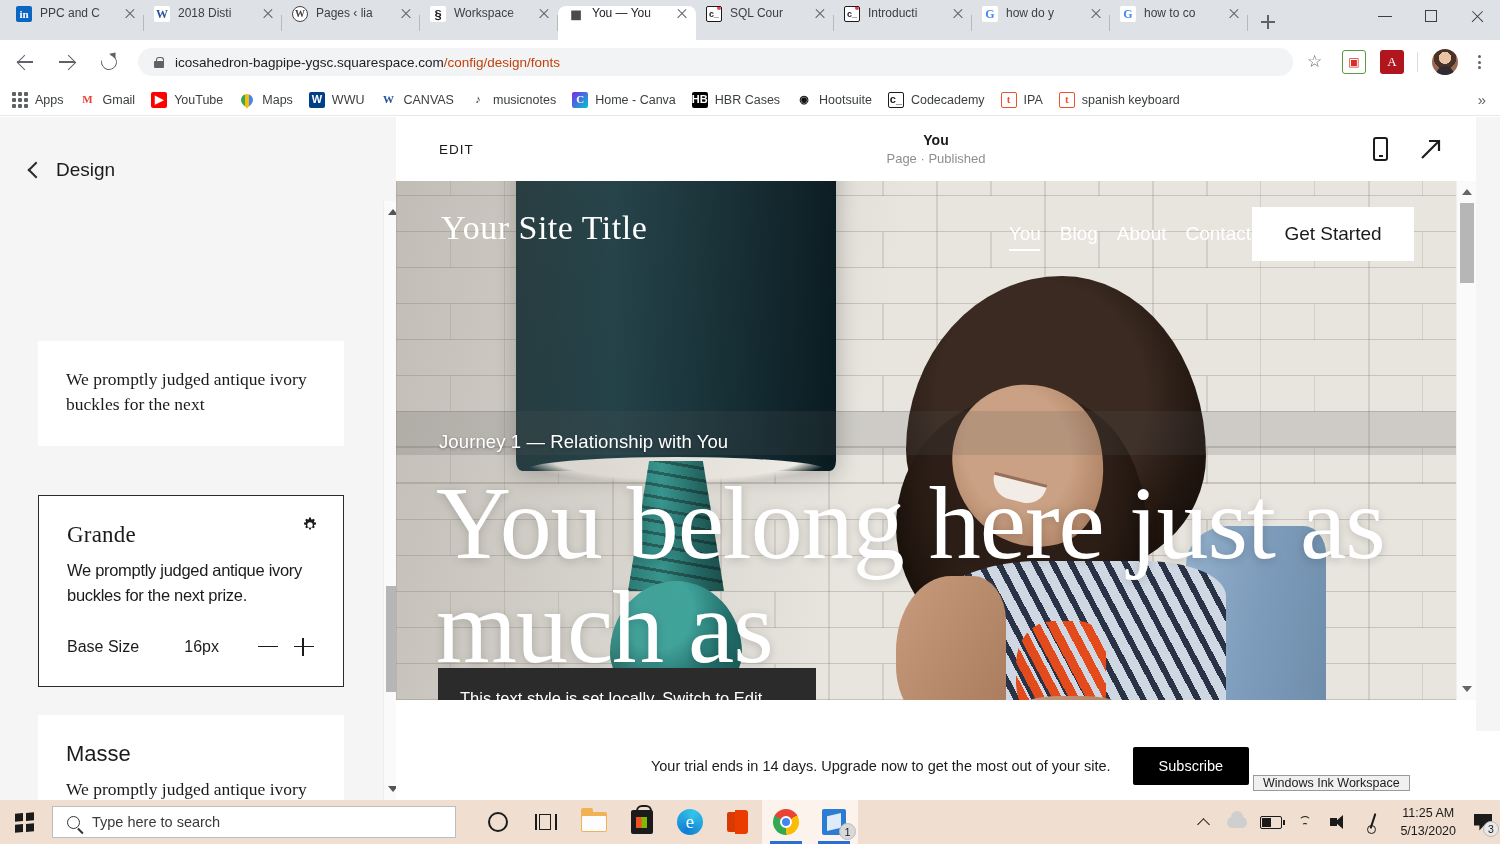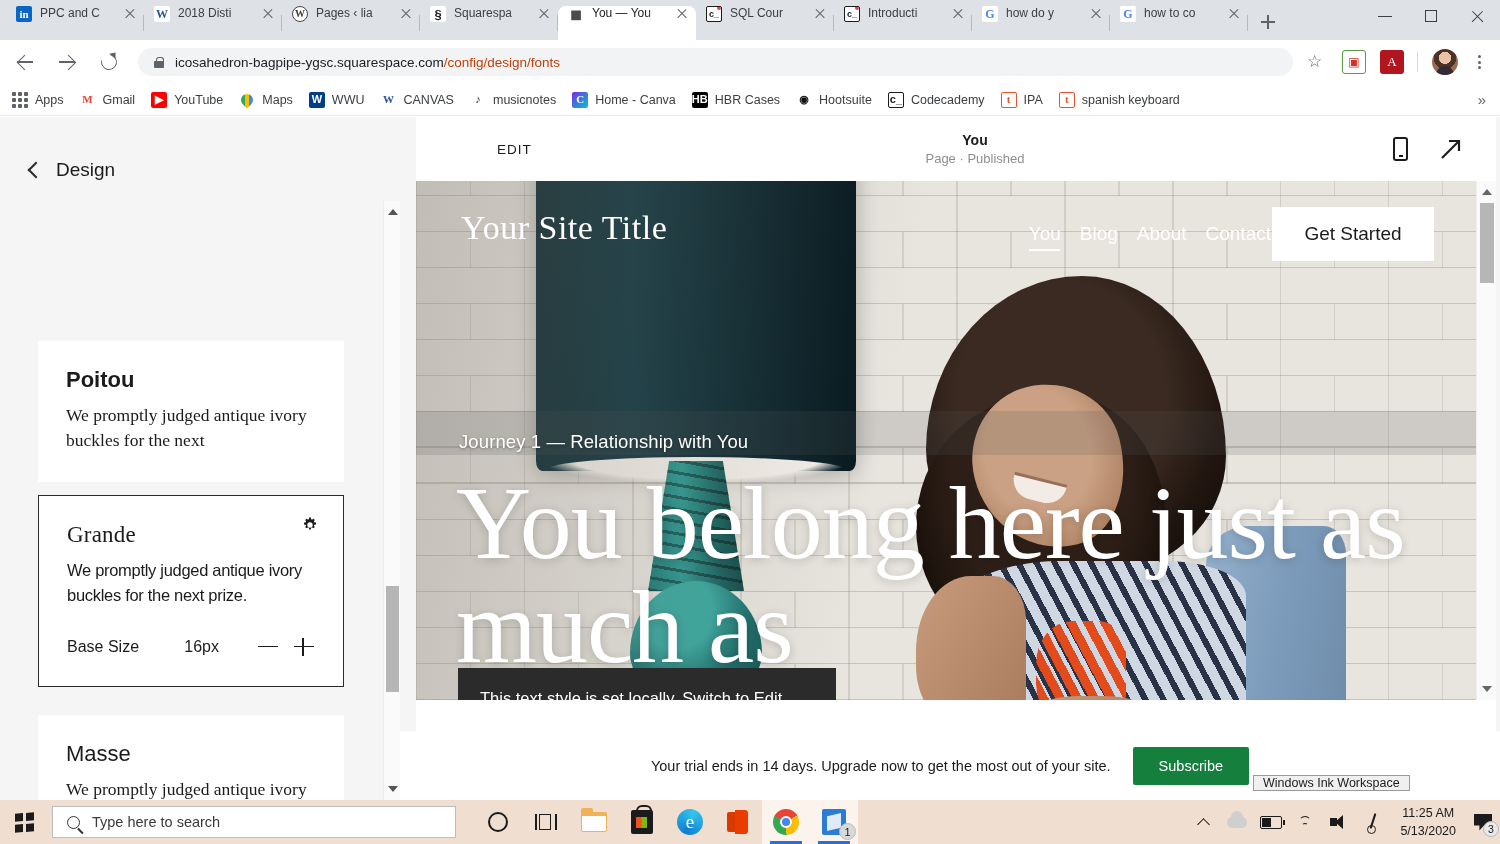--- a/index.html
+++ b/index.html
@@ -228,21 +228,21 @@
   .lscroll { position:absolute; left:383px; top:84px; width:17px; height:599px; background:#fafafa;
              border-left:1px solid #ededed; }
   .lscroll .up, .lscroll .down { position:absolute; left:4px; width:0; height:0;
              border-left:5px solid transparent; border-right:5px solid transparent; }
   .lscroll .up { top:8px; border-bottom:6px solid #555; }
   .lscroll .down { bottom:8px; border-top:6px solid #555; }
   .lscroll .thumb { position:absolute; left:2px; top:385px; width:13px; height:106px;
              background:#b6b6b6; }
 
   
-  .preview { position:absolute; left:416px; top:0; width:1080px; height:683px; background:#fff;padding-left:38px; }
+  .preview { position:absolute; left:396px; top:0; width:1080px; height:683px; background:#fff; }
   .pv-header { height:64px; background:#fff; position:relative;
                display:flex; align-items:center; }
   .pv-edit { position:absolute; left:43px; font-size:13.5px; letter-spacing:1px; color:#1b1b1b; }
   .pv-center { position:absolute; left:0; right:0; text-align:center; }
   .pv-title { font-size:14px; font-weight:700; color:#1b1b1b; }
   .pv-sub { font-size:13px; color:#8f8f8f; margin-top:3px; }
   .pv-mobile { position:absolute; right:88px; width:15px; height:24px;
                border:2px solid #1b1b1b; border-radius:3px; }
   .pv-mobile::after { content:""; position:absolute; left:3.5px; bottom:2px; width:4px; height:2px;
                       background:#1b1b1b; }
@@ -397,21 +397,21 @@
   .rscroll .thumb { position:absolute; left:3px; top:22px; width:14px; height:80px;
              background:#b6b6b6; }
 
   
   .trialbar {
     position:absolute; left:400px; top:731px; width:1100px; height:69px;
     background:#ffffff; display:flex; align-items:center; justify-content:center; gap:22px;
   }
   .trial-text { font-size:14.5px; color:#1b1b1b; }
   .subscribe {
-    background:#15803d; color:#ffffff; font-size:14.5px;
+    background:#000000; color:#ffffff; font-size:14.5px;
     padding:11px 26px; border:none; border-radius:2px;
   }
   .inktip {
     position:absolute; left:1253px; top:775px; padding:0 9px;
     background:#f0f0f0; border:1px solid #9a9a9a; font-size:12.5px; color:#1b1b1b;
   }
 
   
   .taskbar {
     position:absolute; left:0; top:800px; width:1500px; height:44px;
@@ -537,21 +537,21 @@
         <span class="tab-sep"></span>
       </div>
       <div class="tab">
         <span class="tab-fav fav-wp">W</span>
         <span class="tab-title">Pages ‹ lia</span>
         <span class="tab-close"></span>
         <span class="tab-sep"></span>
       </div>
       <div class="tab">
         <span class="tab-fav fav-sq">§</span>
-        <span class="tab-title">Squarespa</span>
+        <span class="tab-title">Workspace</span>
         <span class="tab-close"></span>
         <span class="tab-sep"></span>
       </div>
       <div class="tab active">
         <span class="tab-fav fav-cube">◼</span>
         <span class="tab-title">You — You</span>
         <span class="tab-close"></span>
       </div>
       <div class="tab">
         <span class="tab-fav fav-code">c_</span>
@@ -690,21 +690,20 @@
 
   <div class="page">
 
     <div class="sidepanel">
       <div class="back-row">
         <span class="chev-left"></span>
         <span class="back-label">Design</span>
       </div>
 
       <div class="card" style="top:224px;">
-        <div class="card-title-sans">Poitou</div>
         <div class="card-body-serif">We promptly judged antique ivory buckles for the next</div>
       </div>
 
       <div class="card selected" style="top:378px;">
         <span class="gear">
           <svg viewBox="0 0 24 24" width="18" height="18" aria-hidden="true">
             <path fill="#1b1b1b" d="M13.2 2h-2.4l-.3 2.2c-.5.15-1 .35-1.42.62L7.3 3.6 5.6 5.3l1.22 1.78c-.27.43-.47.92-.62 1.42L4 8.8v2.4l2.2.3c.15.5.35 1 .62 1.42L5.6 14.7l1.7 1.7 1.78-1.22c.43.27.92.47 1.42.62l.3 2.2h2.4l.3-2.2c.5-.15 1-.35 1.42-.62l1.78 1.22 1.7-1.7-1.22-1.78c.27-.43.47-.92.62-1.42l2.2-.3V8.8l-2.2-.3a5.6 5.6 0 0 0-.62-1.42L18.4 5.3l-1.7-1.7-1.78 1.22a5.6 5.6 0 0 0-1.42-.62L13.2 2zM12 8.4a3.6 3.6 0 1 1 0 7.2 3.6 3.6 0 0 1 0-7.2z"></path>
           </svg>
         </span>
         <div class="card-title-serif">Grande</div>

